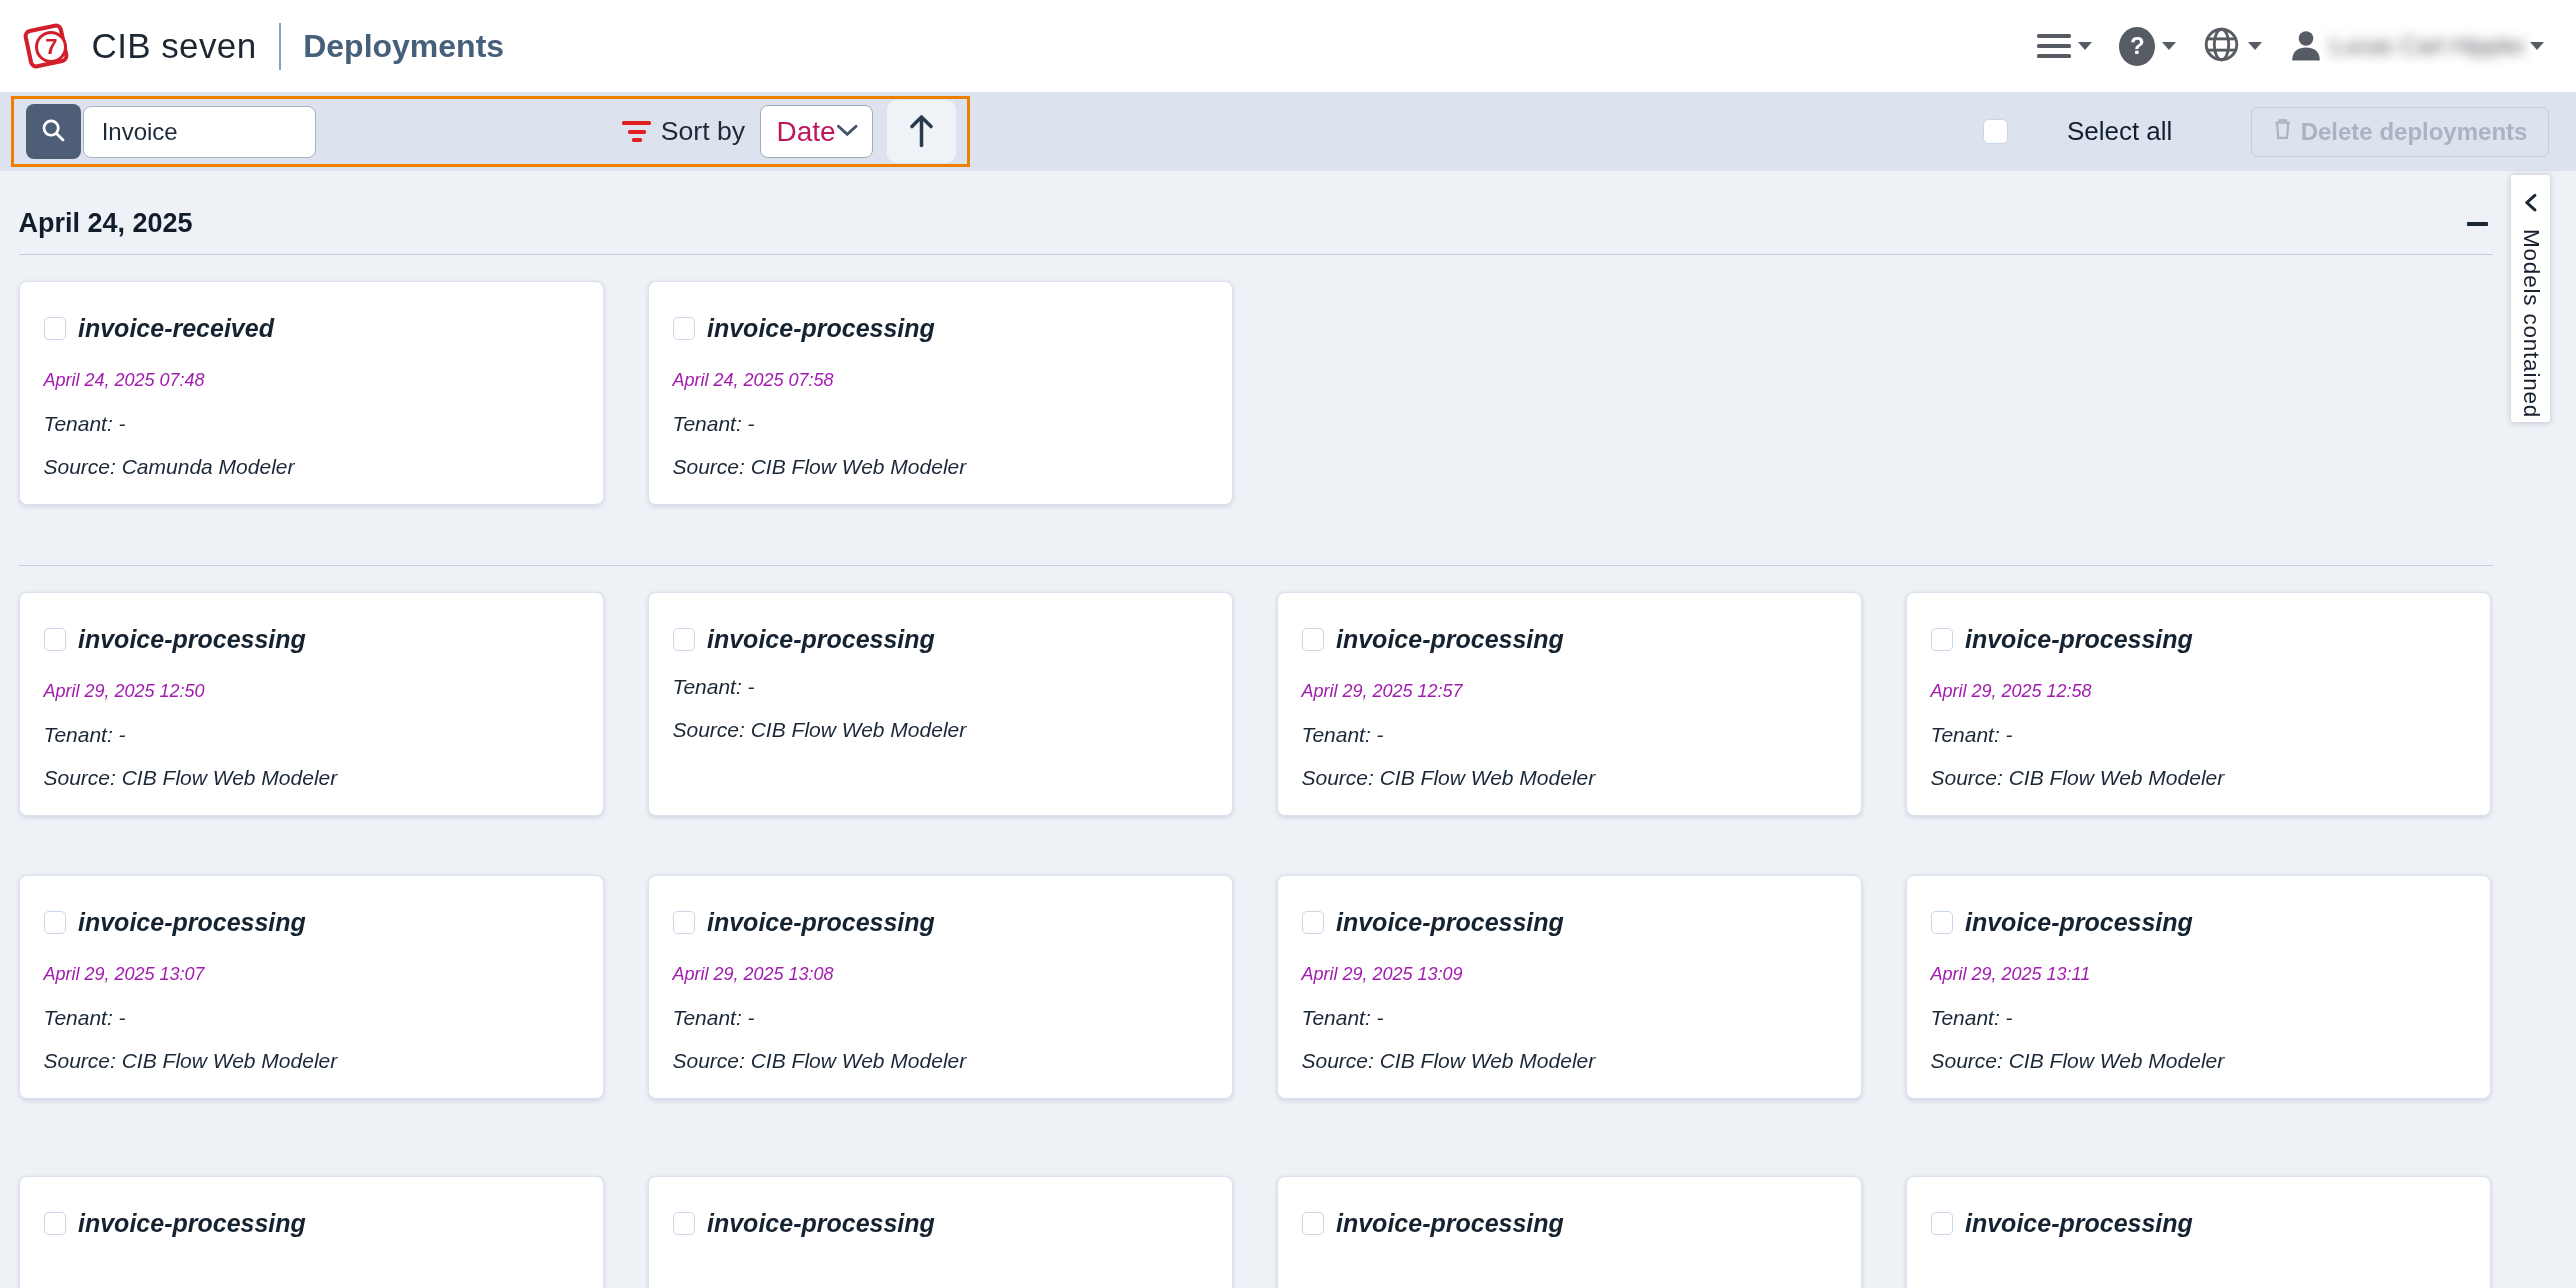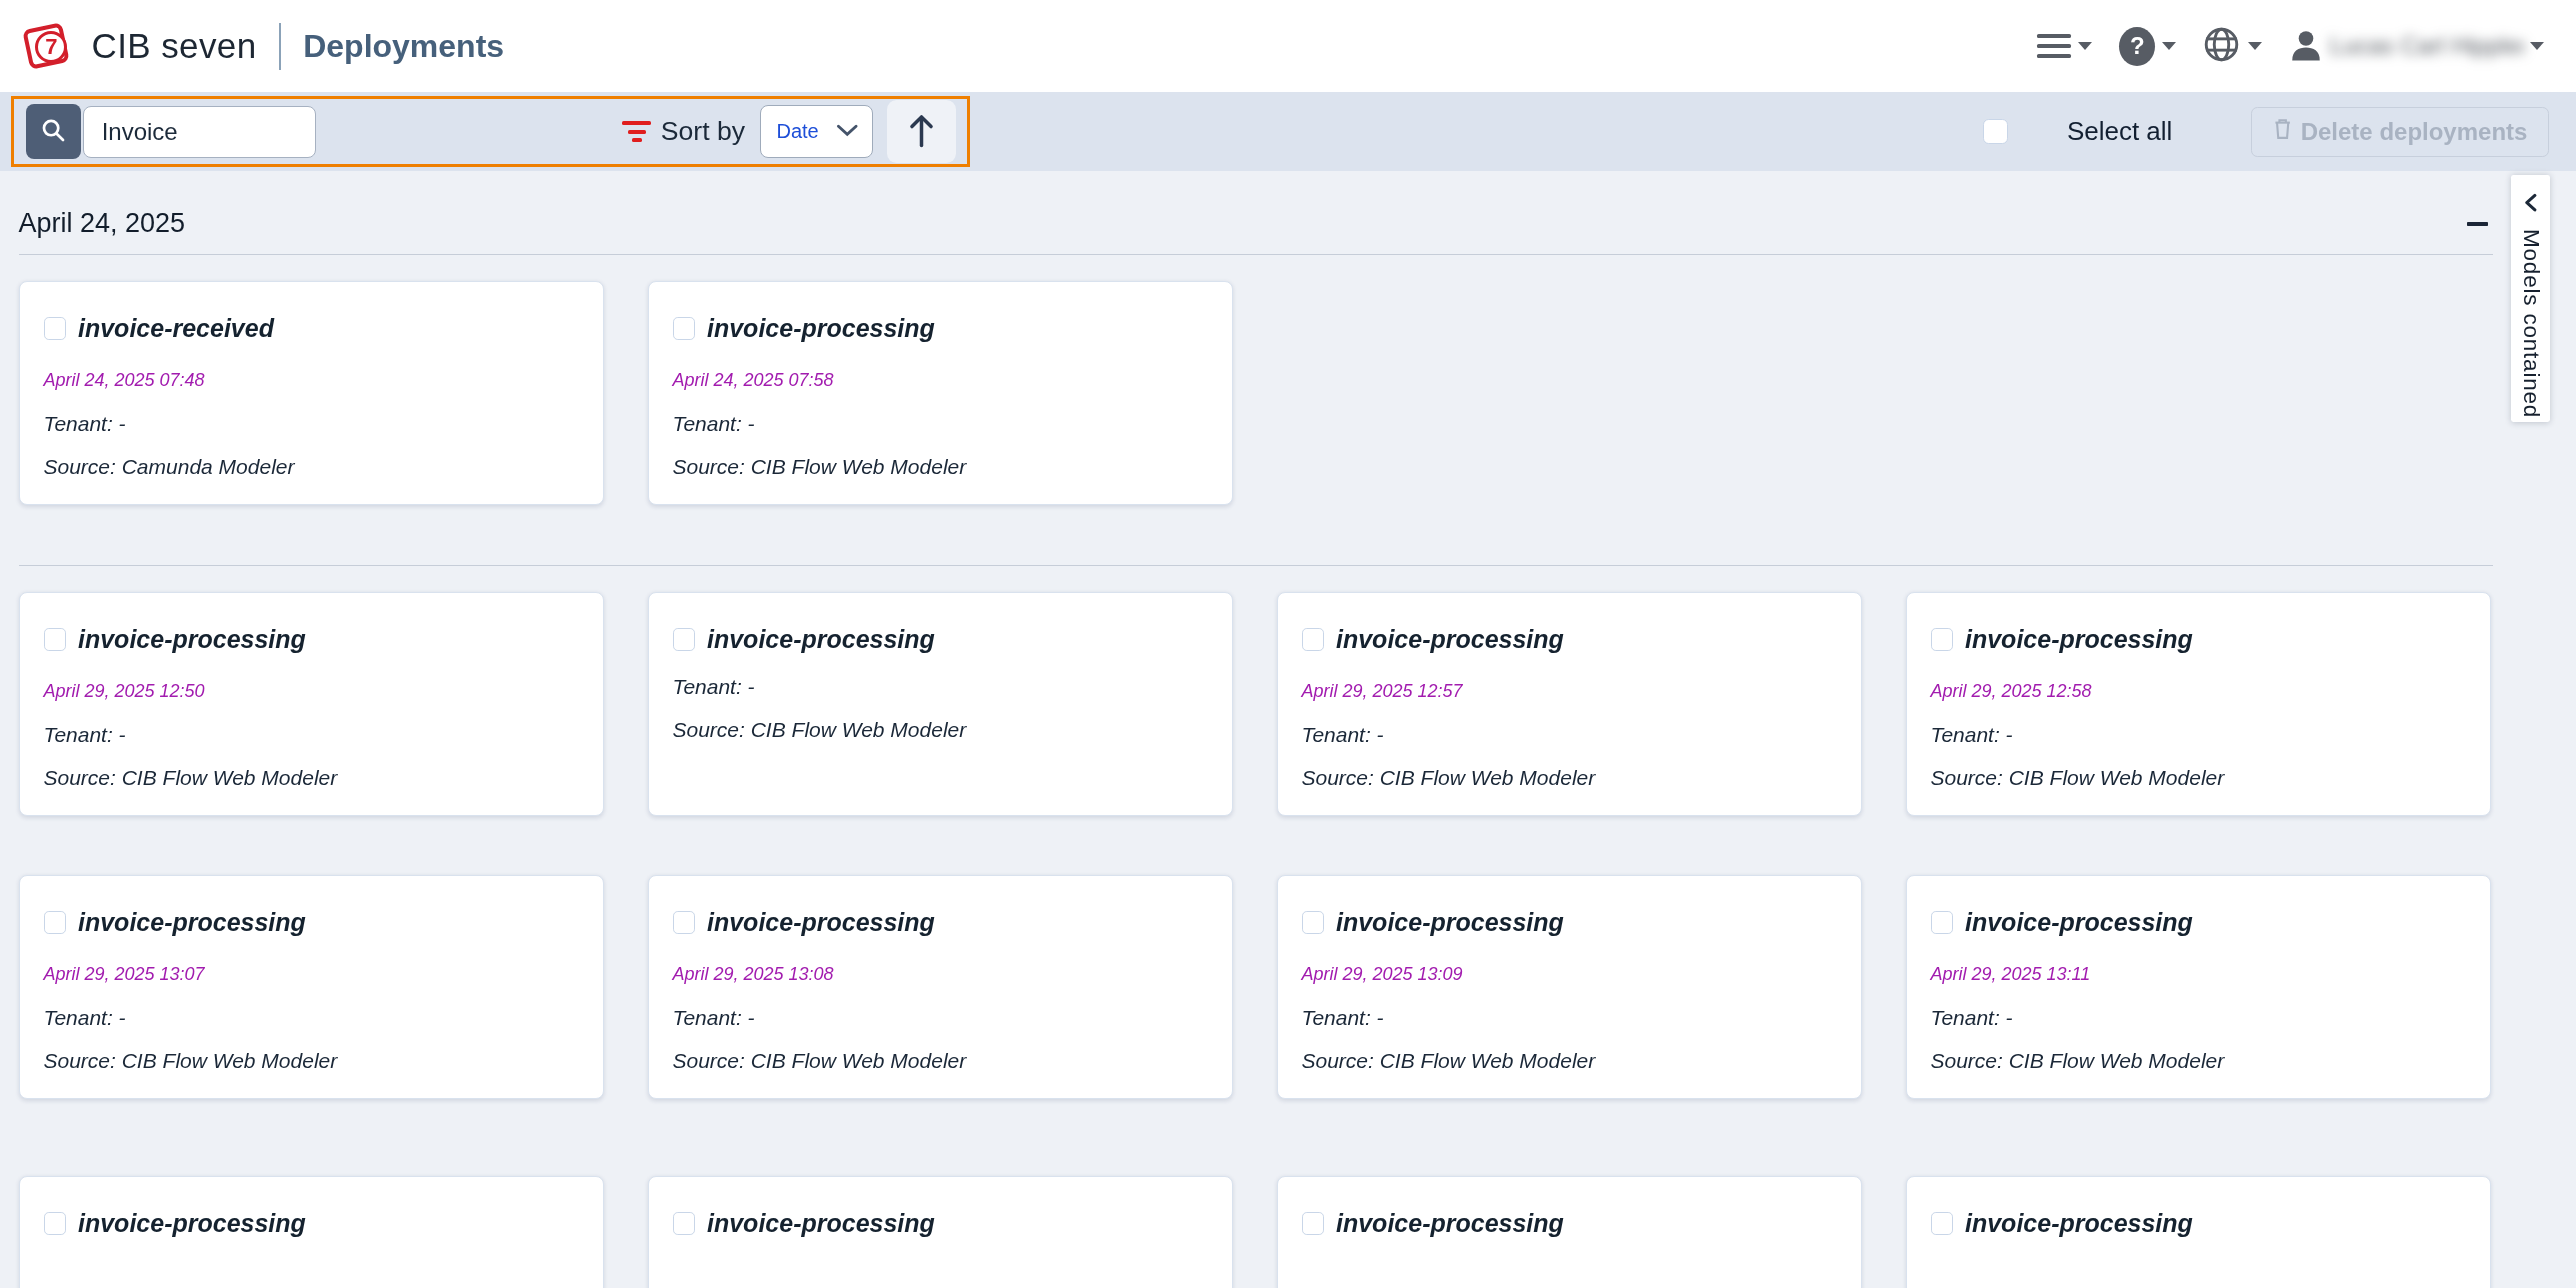--- a/index.html
+++ b/index.html
@@ -45,21 +45,21 @@
     font-family:"Liberation Sans", sans-serif; background:#fff; }
   .toolbar-spacer { flex:1; }
   .filter-icon { display:flex; flex-direction:column; align-items:center; gap:4.8px; width:32px; }
   .filter-icon i { display:block; height:4px; background:#e01e1e; border-radius:1.6px; }
   .filter-icon i:nth-child(1){ width:29px; } .filter-icon i:nth-child(2){ width:18.5px; }
   .filter-icon i:nth-child(3){ width:9.7px; }
   .sort-label { font-size:26.6px; color:#1b2939; margin:0 14.5px 0 8px; }
   .sort-select { width:113px; height:53px; background:#fff; border:1.6px solid #9fabbb;
     border-radius:8px; display:flex; align-items:center; justify-content:space-between;
     padding:0 13px 0 16px; cursor:pointer; }
-  .sort-select .val { font-size:20px; color:#1d4ed8; }
+  .sort-select .val { font-size:28px; color:#be185d; }
   .sort-dir-btn { width:69px; height:63px; margin-left:14.5px; border:none; cursor:pointer;
     background:rgba(255,255,255,0.55); border-radius:9.7px; display:flex;
     align-items:center; justify-content:center; }
 
   .toolbar-right { position:absolute; right:26.6px; top:0; height:79px; display:flex;
     align-items:center;gap:45px; }
   .checkbox { display:inline-block; background:#fff; border:1.6px solid #c9d6e8;
     border-radius:5.6px; cursor:pointer; }
   .select-all-box { width:25px; height:25px; }
   .select-all-label { font-size:26px; color:#121f31; margin-left:13.7px; }
@@ -67,21 +67,21 @@
     border:1.6px solid #c7cfdc; border-radius:6.4px; color:#a9b3c2; font-size:24px;
     font-weight:700; display:flex; align-items:center; gap:8px; cursor:default;
     font-family:"Liberation Sans", sans-serif; }
 
   
   .content { margin-left:18.5px; width:2474px; }
   .group { position:relative; }
   .group:first-child { margin-top:35px; }
   .group + .group { margin-top:60px; }
   .group-header { position:relative; height:35px; }
-  .group-date { font-size:27px; font-weight:400; color:#121d2b; line-height:35px; }
+  .group-date { font-size:27px; font-weight:700; color:#121d2b; line-height:35px; }
   .collapse-btn { position:absolute; right:4.8px; top:4.8px; width:32px; height:26px;
     background:transparent; border:none; cursor:pointer; display:flex; align-items:center;
     justify-content:flex-end; }
   .minus-bar { display:block; width:21px; height:4px; background:#1b2637; border-radius:0.8px; }
   .group-rule { border:none; border-top:1.6px solid #c6cdd8; margin-top:13px; }
 
   .card-row { display:flex; gap:44px; margin-top:26px;font-style:italic; }
   .card-row.row-1 { margin-top:59px; }
   .card-row.row-2 { margin-top:77px; }
   .card { width:585px; height:224px; flex:none; background:#fff; border:0.8px solid #d9e2ee;

